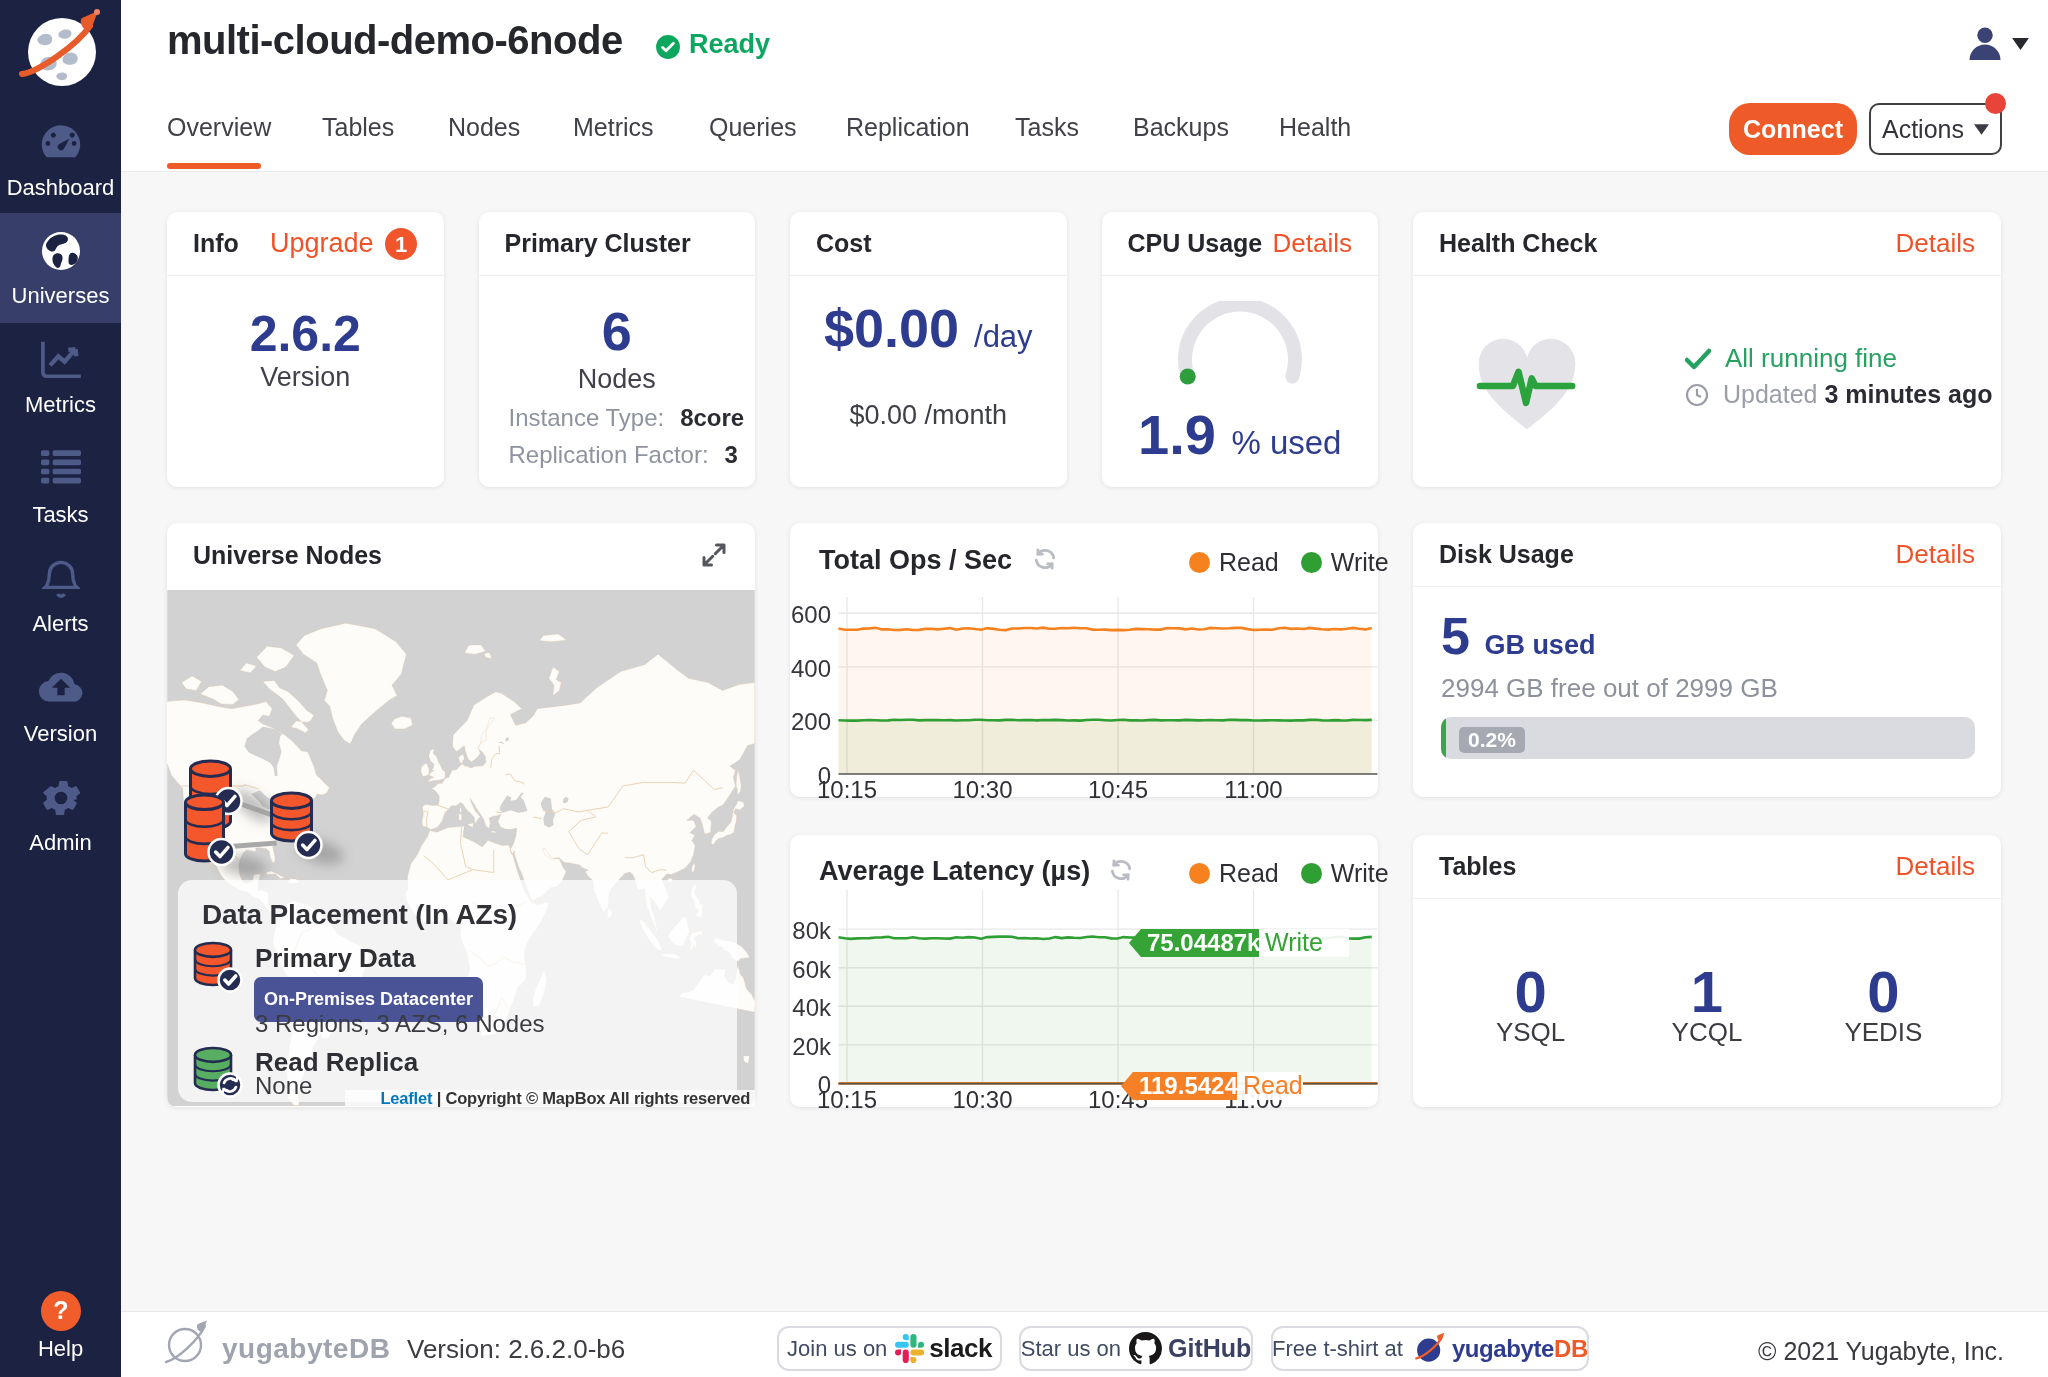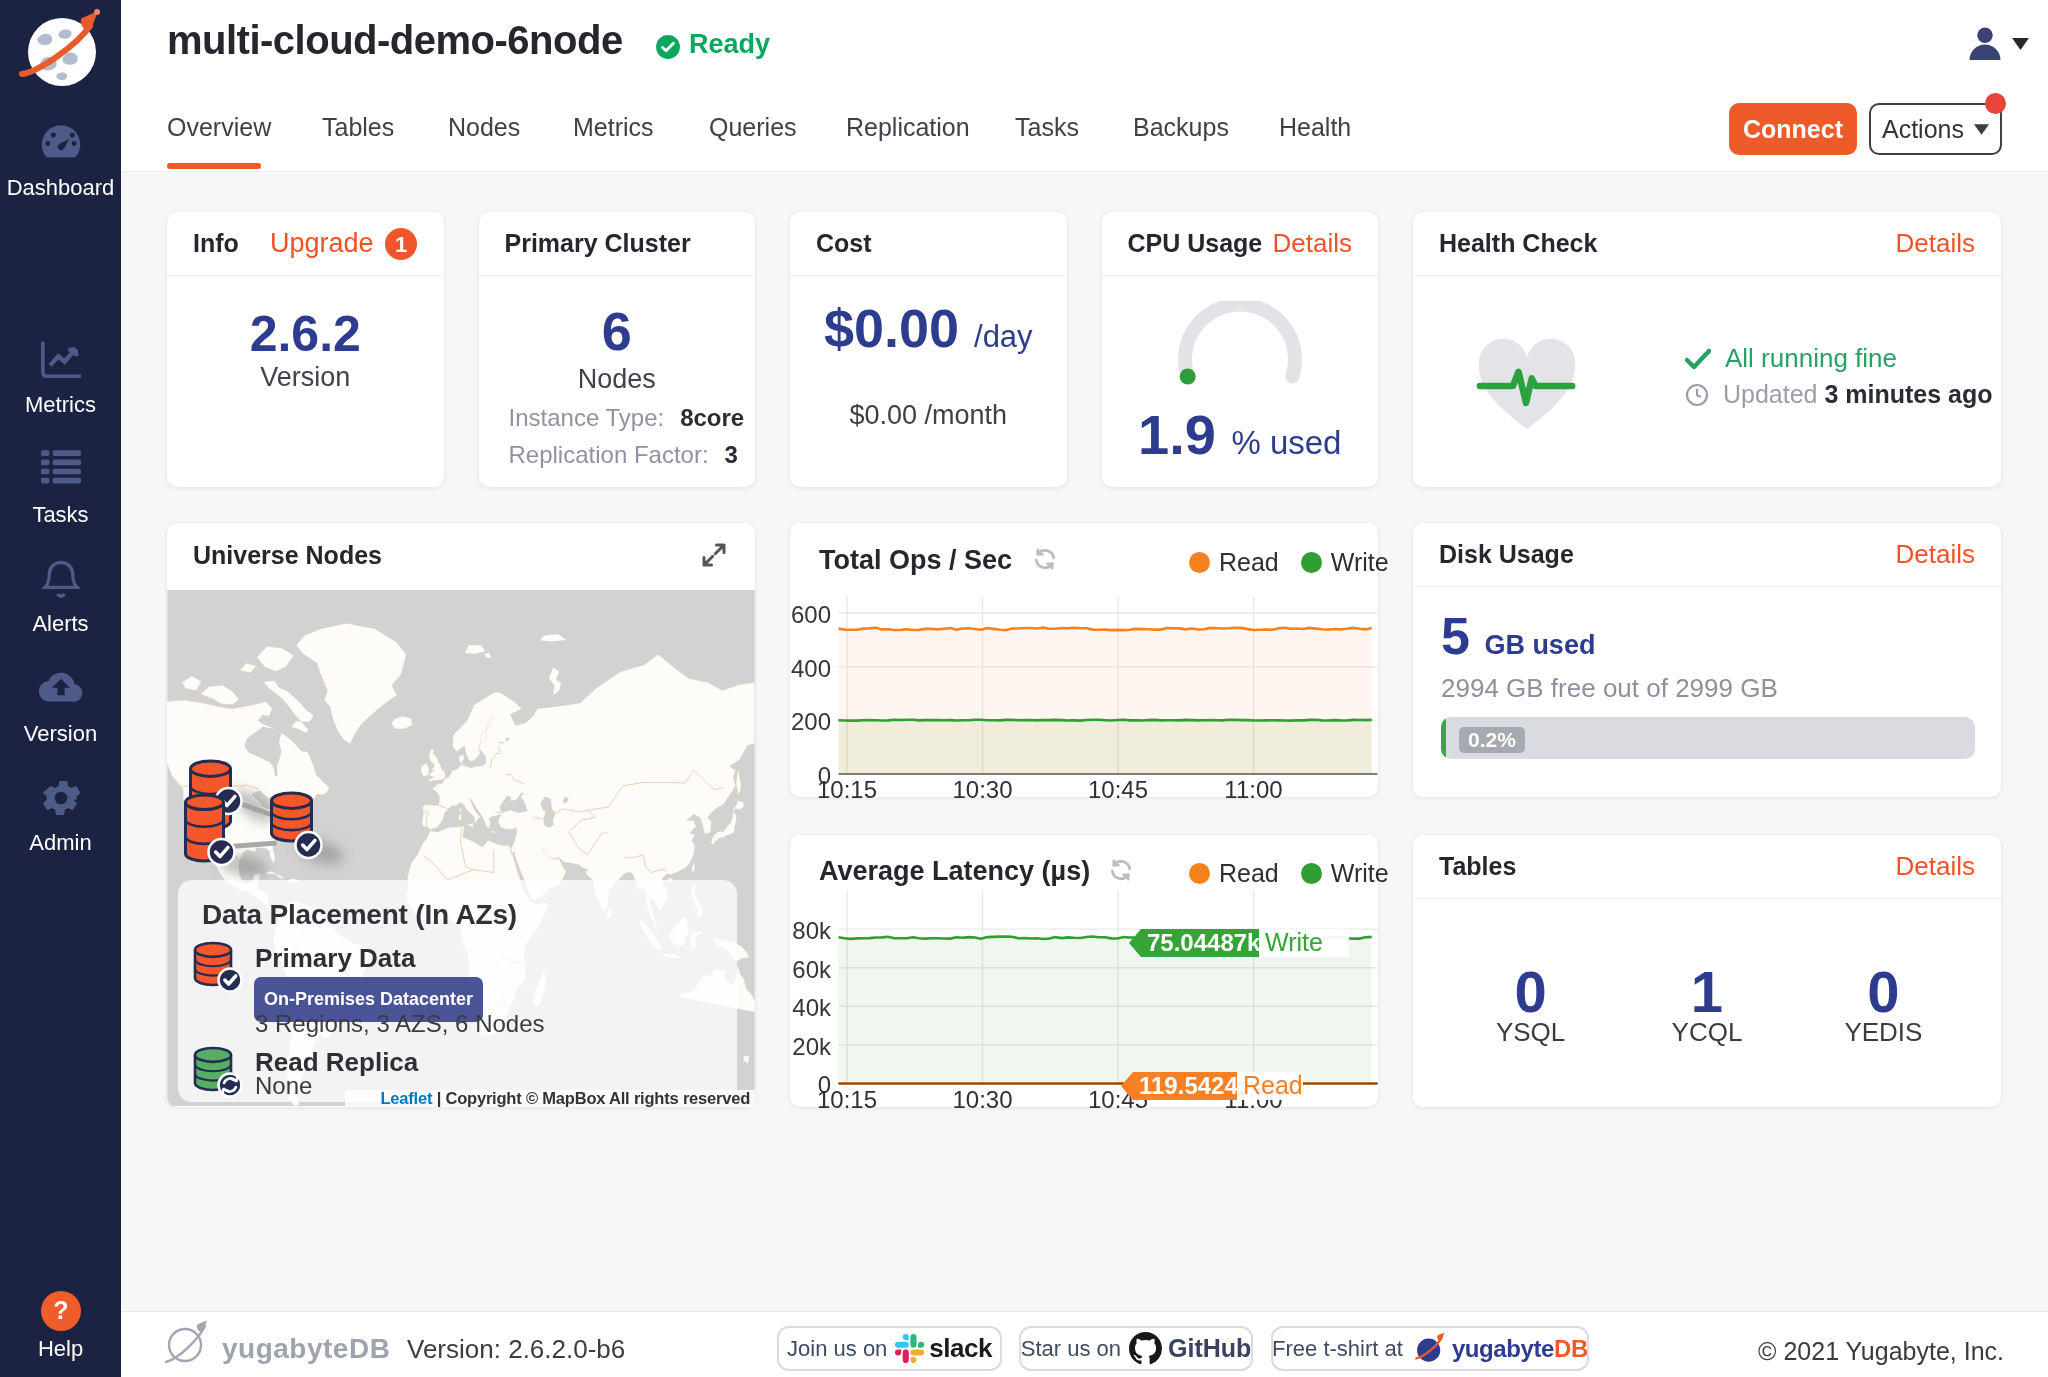--- a/index.html
+++ b/index.html
@@ -7,21 +7,21 @@
 .sidebar{position:absolute;left:0;top:0;width:121px;height:1377px;background:#1c2342;z-index:40}
 .sb-item{position:absolute;left:0;width:121px;height:110px;text-align:center}
 .sb-item.active{background:#363e69}
 .sb-label{position:absolute;width:100%;top:70px;color:#fff;font-size:22px}
 .sb-icon{position:absolute;left:50%;transform:translateX(-50%);top:18px}
 .header{position:absolute;left:121px;top:0;width:1927px;height:172px;background:#fff;border-bottom:1px solid #ececef;z-index:30}
 .title{position:absolute;left:46px;top:18px;font-size:40px;font-weight:bold;color:#26272d;letter-spacing:-0.5px;white-space:nowrap}
 .ready{position:absolute;left:534px;top:29px;display:flex;align-items:flex-end;color:#0ba75f;font-size:27px;font-weight:bold}
 .tabs{position:absolute;left:0;top:113px;font-size:25px;color:#404148;white-space:nowrap}
 .tab-underline{position:absolute;left:46px;top:163px;width:94px;height:6px;border-radius:3px;background:#ee5b28}
-.btn-connect{position:absolute;left:1608px;top:103px;width:128px;height:52px;background:#ee5b28;border-radius:10px;color:#fff;font-size:25px;font-weight:bold;display:flex;align-items:center;justify-content:center}
+.btn-connect{position:absolute;left:1608px;top:103px;width:128px;height:52px;background:#ee5b28;border-radius:21px;color:#fff;font-size:25px;font-weight:bold;display:flex;align-items:center;justify-content:center}
 .btn-actions{position:absolute;left:1748px;top:103px;width:133px;height:52px;background:#fff;border:2px solid #404040;border-radius:10px;color:#33343b;font-size:25px;display:flex;align-items:center;justify-content:center;gap:10px}
 .reddot{position:absolute;left:1864px;top:93px;width:21px;height:21px;border-radius:50%;background:#e8443a}
 .card{position:absolute;background:#fff;border-radius:10px;box-shadow:0 1px 5px rgba(0,0,0,.09)}
 .hd{height:64px;border-bottom:1px solid #edeef1;display:flex;align-items:center;justify-content:space-between;padding:0 26px;font-size:25px;font-weight:bold;color:#26272d;white-space:nowrap}
 .details{color:#ef5226;font-weight:normal;font-size:26px}
 .bignum{color:#2e3c8f;font-weight:bold;text-align:center}
 .graylbl{color:#40414a;text-align:center}
 .kv{font-size:24px;color:#8f93a0;left:30px;white-space:nowrap}
 .kv b{color:#2b2c33;margin-left:16px;font-weight:bold;font-size:24px}
 .dot{width:21px;height:21px;border-radius:50%;display:inline-block}
@@ -72,20 +72,29 @@
 <path d="M8 68 C24 66 62 40 76 20" stroke="#e85c2b" stroke-width="6" fill="none" stroke-linecap="round"></path>
 <path d="M68 12 l16 -7 -6 16 c-2.5 5 -8 3.5 -10 -1 -1.5-3.5 -2-6 0-8z" fill="#e85c2b"></path>
 <circle cx="83" cy="6" r="3" fill="#ef8563"></circle>
 </svg>
     <div class="sb-item" style="top:105px">
       <span class="sb-icon"><svg width="42" height="36" viewBox="0 0 24 20" fill="#4e5a88">
           <path d="M12 1a11 11 0 0 0-11 11c0 2.8 1 5.4 2.8 7.3h16.4A11 11 0 0 0 12 1zm-7.5 11.8a1.4 1.4 0 1 1 0-2.8 1.4 1.4 0 0 1 0 2.8zM6.6 7.6a1.4 1.4 0 1 1 2-2 1.4 1.4 0 0 1-2 2zm6.8 7.1a1.9 1.9 0 0 1-2.7-2.7c.7-.7 6-3.3 6-3.3s-2.5 5.2-3.3 6zM17.4 7.6a1.4 1.4 0 1 1 2-2 1.4 1.4 0 0 1-2 2zm2.1 5.2a1.4 1.4 0 1 1 0-2.8 1.4 1.4 0 0 1 0 2.8z"></path>
         </svg></span>
       <div class="sb-label">Dashboard</div>
     </div>
+    <div class="sb-item active" style="top:213px">
+      <span class="sb-icon"><svg width="40" height="40" viewBox="0 0 40 40">
+          <circle cx="20" cy="20" r="19" fill="#fff"></circle>
+<path d="M7 10 C10 5.5 16 3 21 3.5 C26 4 28 7 26.5 10 C25 13 20.5 12.5 17.5 14.5 C14.5 16.5 15 20 12 20.5 C9 21 5.5 18 5 15 C4.7 13 5.8 11.5 7 10 Z" fill="#1c2342"></path>
+<path d="M15 22.5 C18 21.5 21 23 21.5 26 C22 29 20 31.5 19.5 34.5 C19.2 36.5 17 37.5 15.5 36.5 C12.5 34.5 11 30.5 11.5 27 C11.8 24.5 13 23.2 15 22.5 Z" fill="#1c2342"></path>
+<path d="M30 22 C32.5 21 35.5 22.5 36.5 25.5 C37.5 28.5 35.5 32 32.5 33.5 C30 34.7 27.5 33.5 27.5 31 C27.5 27.5 27.5 23 30 22 Z" fill="#1c2342"></path>
+</svg></span>
+      <div class="sb-label">Universes</div>
+    </div>
     <div class="sb-item" style="top:322px">
       <span class="sb-icon"><svg width="44" height="38" viewBox="0 0 24 21" fill="none" stroke="#4e5a88" stroke-width="2">
           <path d="M2 1v17a2 2 0 0 0 2 2h19"></path>
           <path d="M6 14l4.5-5 3.5 3L20 5" stroke-width="2.4"></path>
           <path d="M20 5l.5 4M20 5l-4 .5" stroke-width="2.4"></path>
         </svg></span>
       <div class="sb-label">Metrics</div>
     </div>
     <div class="sb-item" style="top:432px">
       <span class="sb-icon"><svg width="40" height="34" viewBox="0 0 24 20" fill="#4e5a88">

